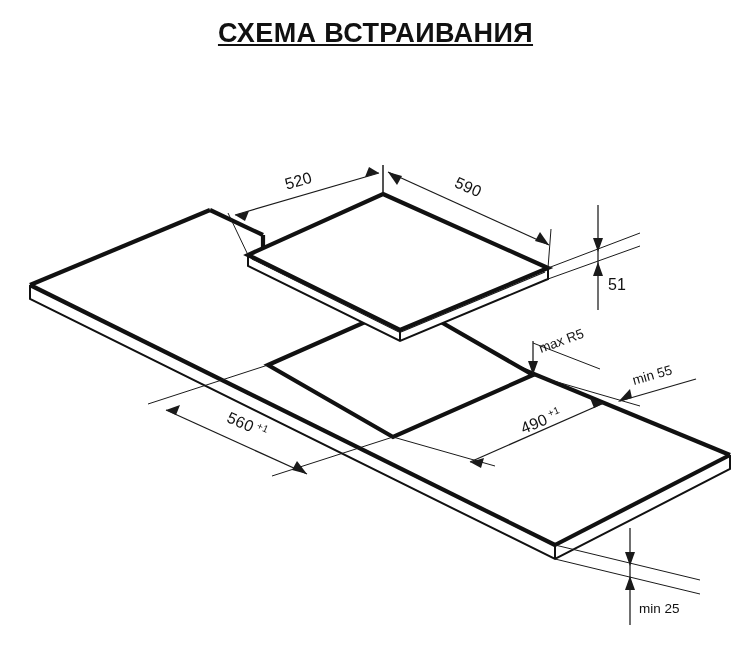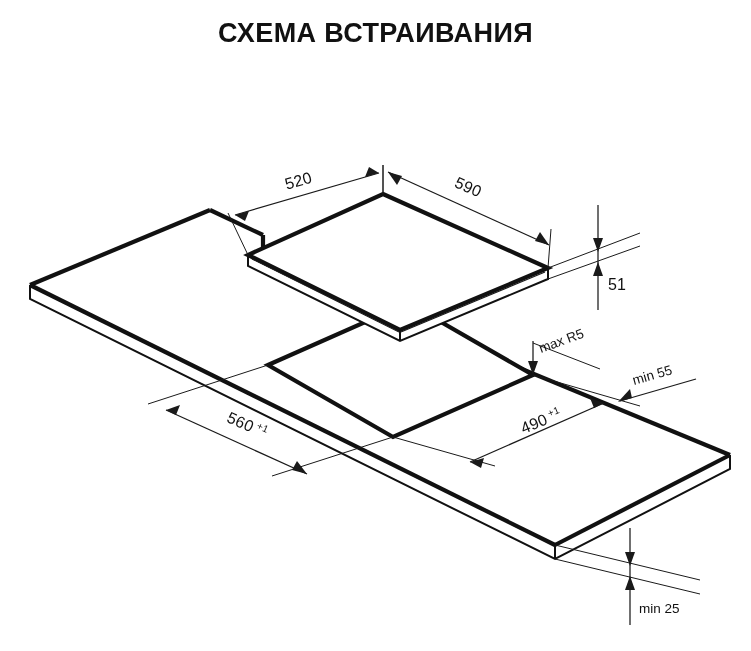--- a/index.html
+++ b/index.html
@@ -26,20 +26,21 @@
     left: 0;
     top: 18px;
     width: 751px;
     text-align: center;
     font-family: "Liberation Sans", sans-serif;
     font-size: 27px;
     font-weight: bold;
     letter-spacing: 0.4px;
     color: #111111;
     white-space: nowrap;
+    text-decoration: underline;
   }
   #drawing {
     position: absolute;
     left: 0;
     top: 0;
     width: 751px;
     height: 651px;
     display: block;
   }
   .solid-heavy {

